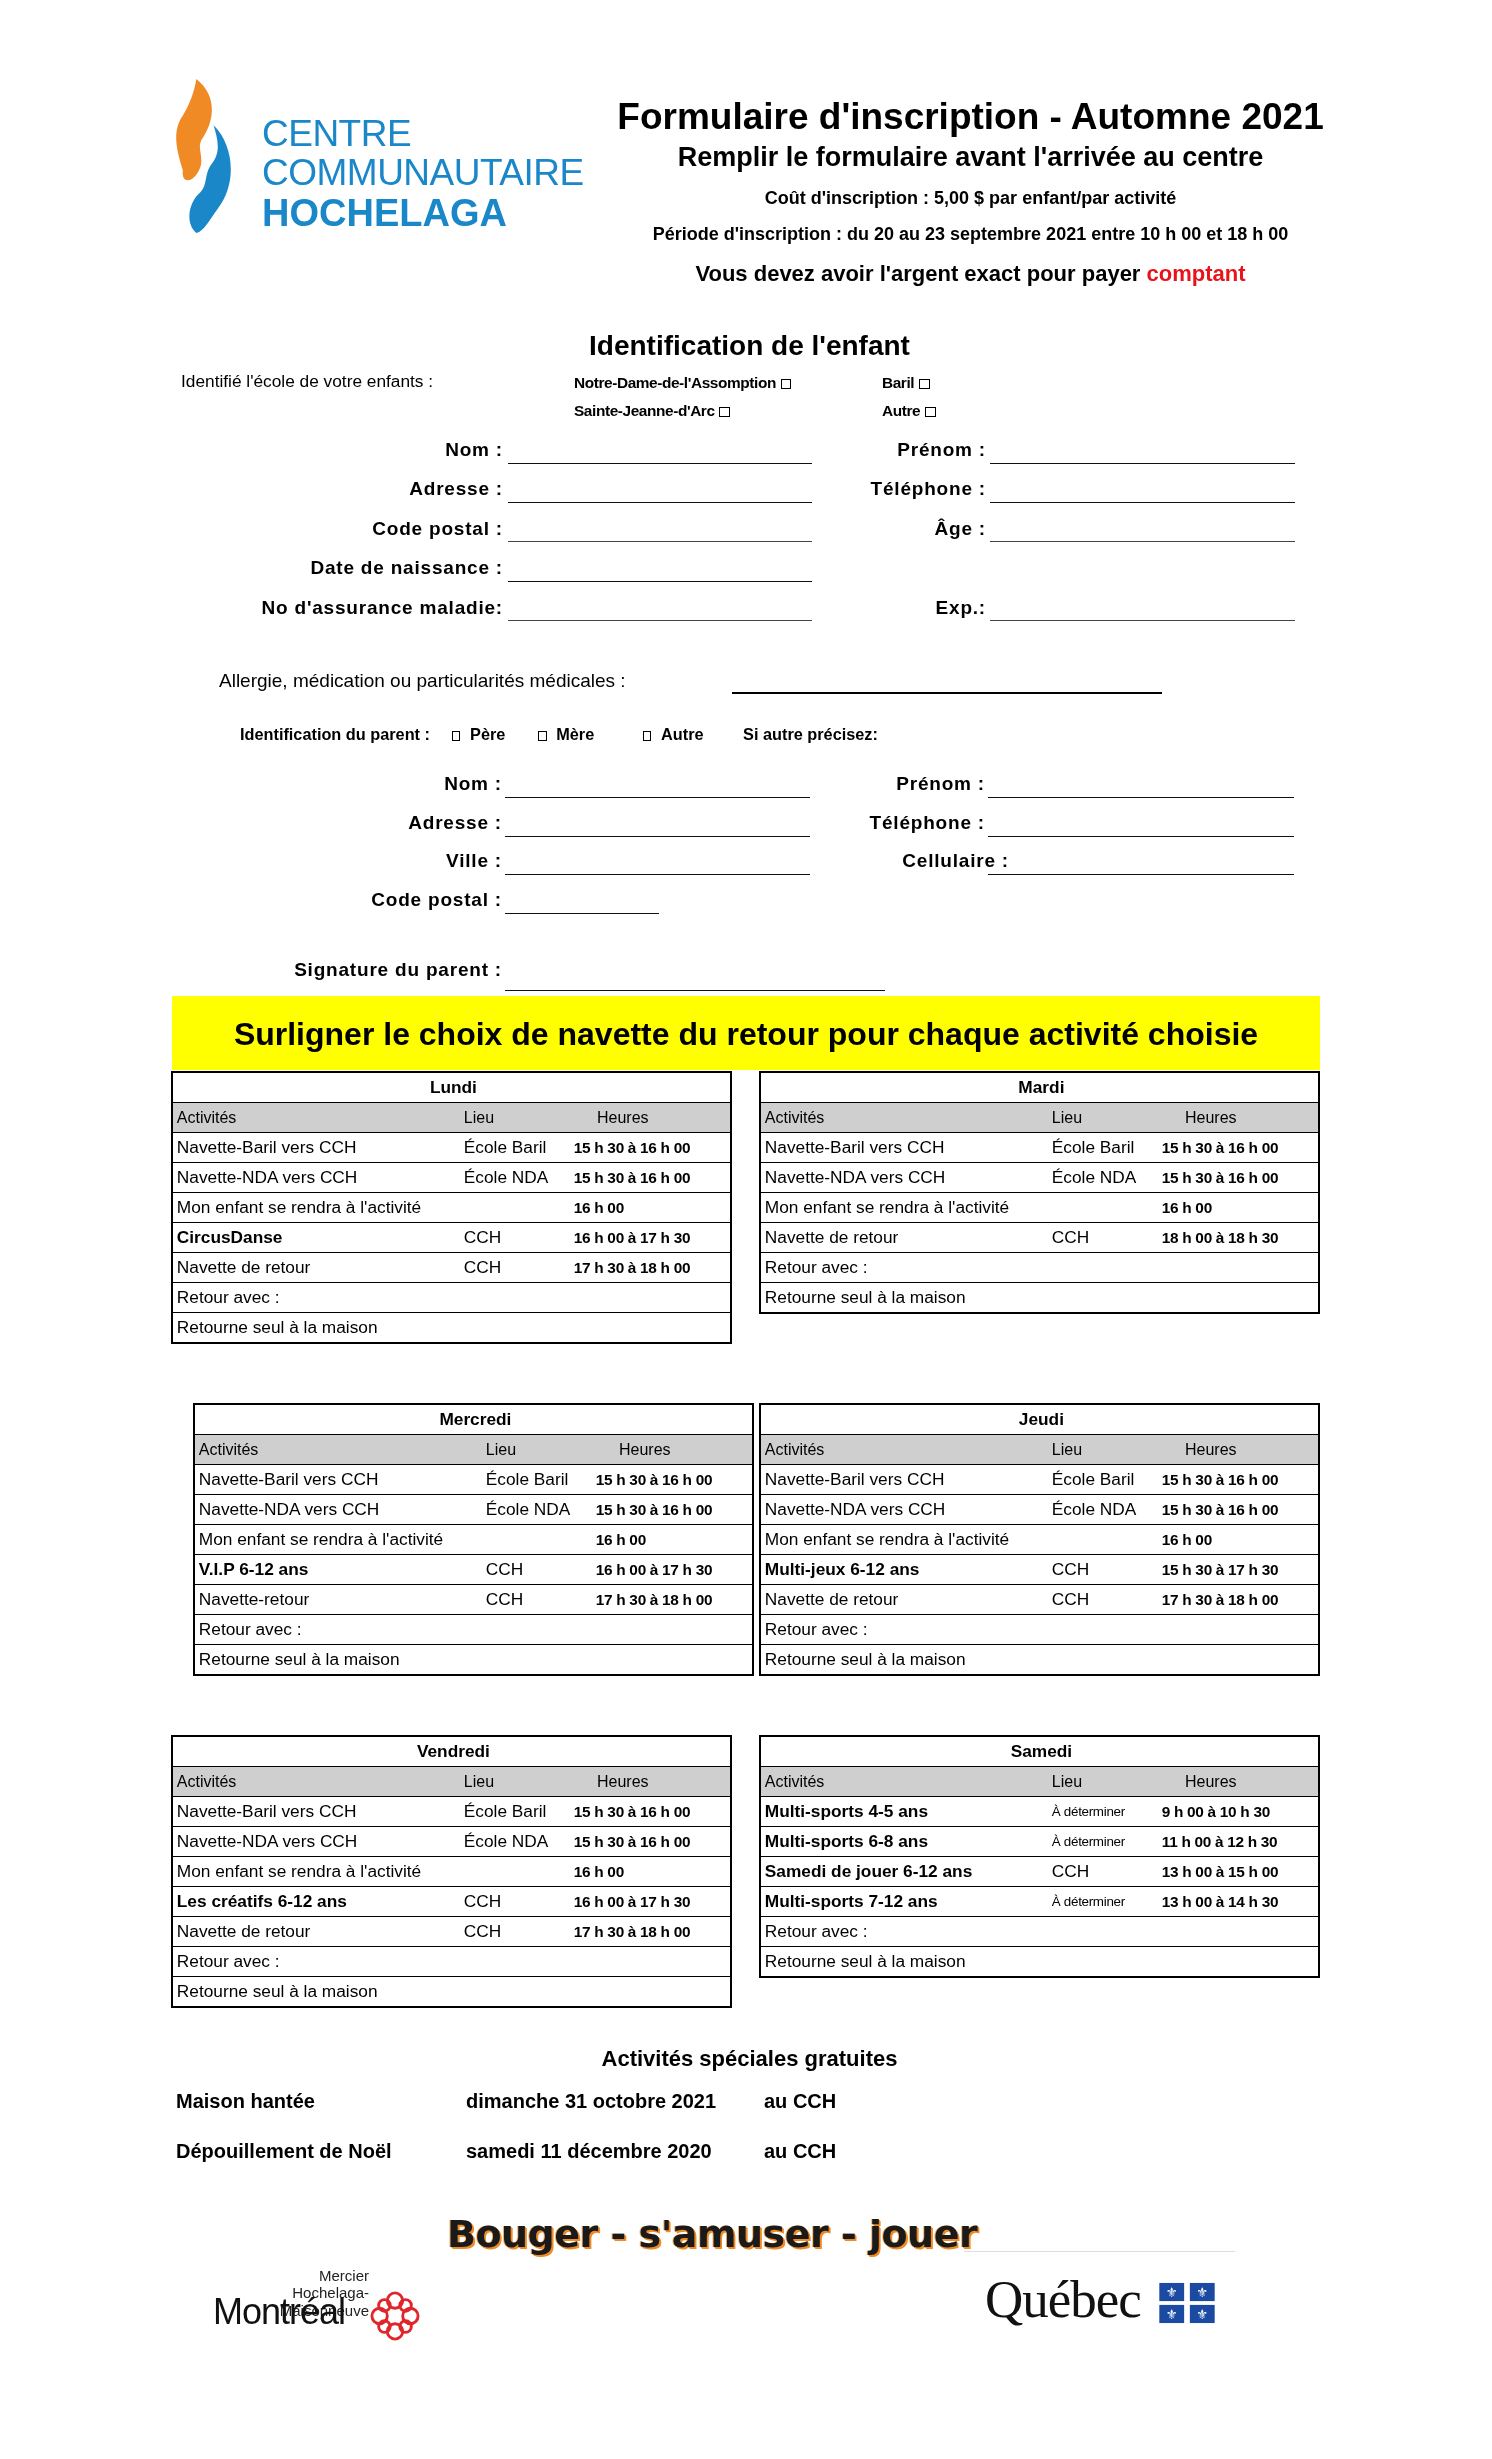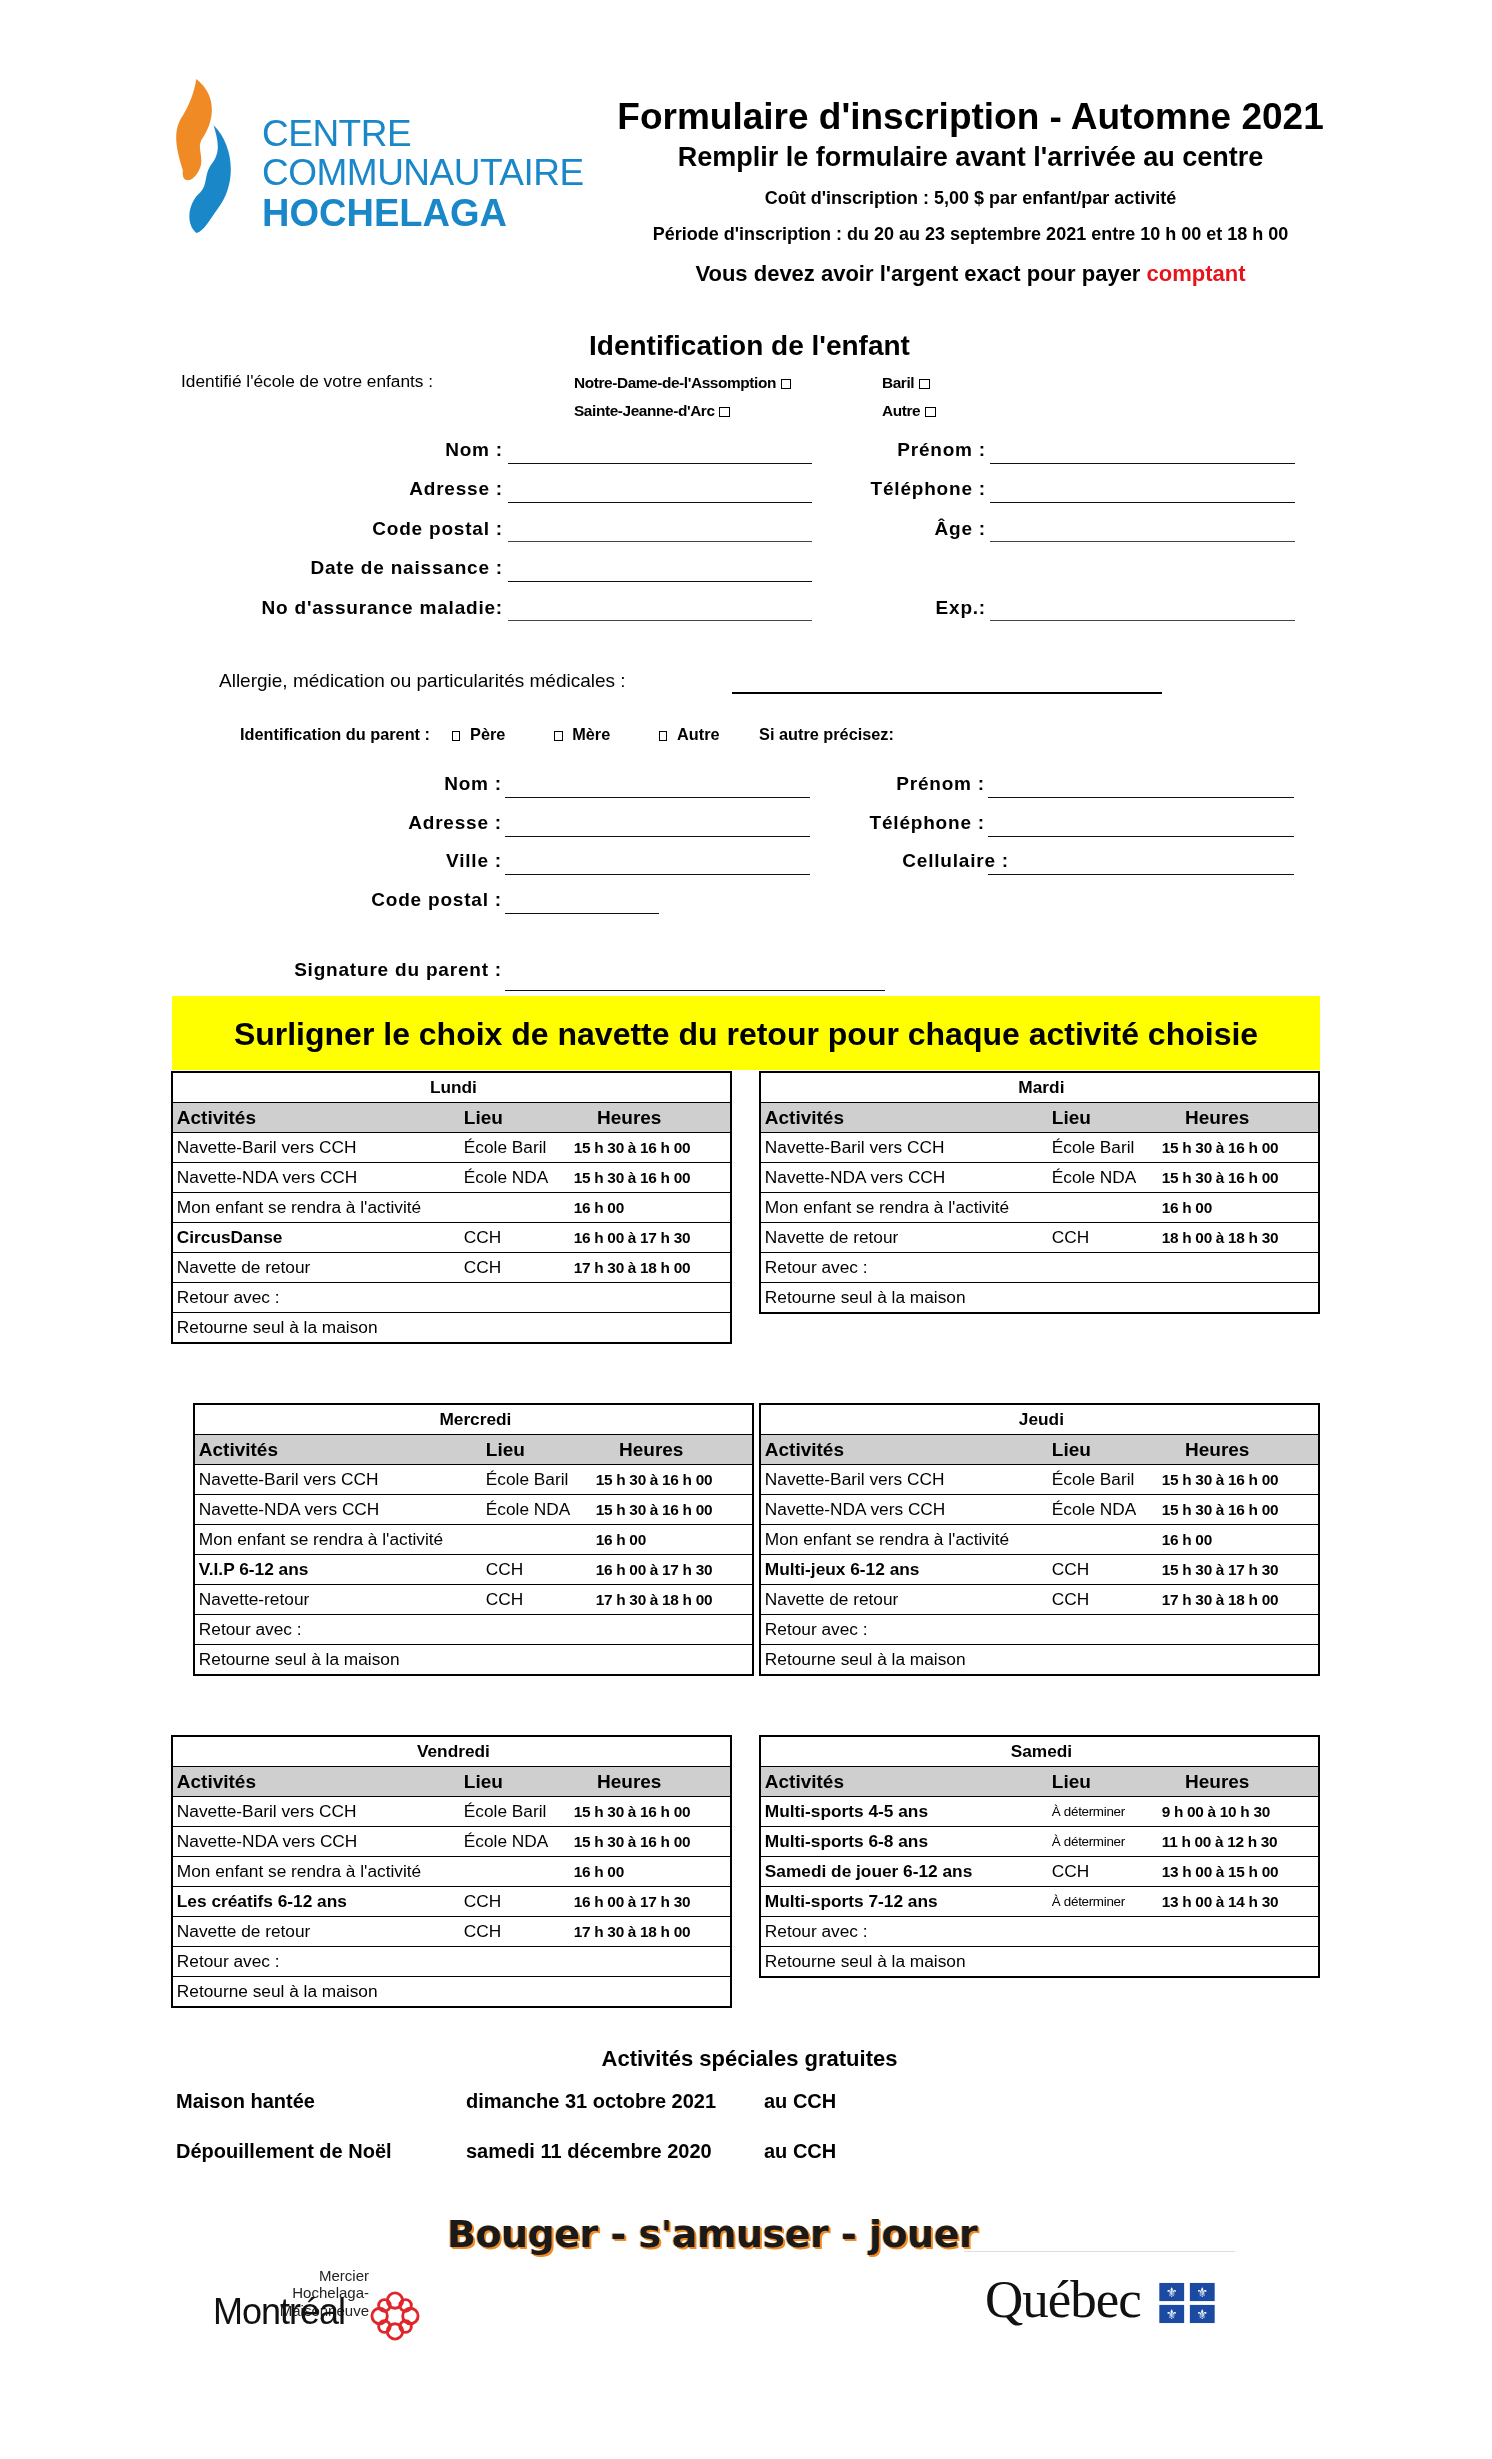--- a/index.html
+++ b/index.html
@@ -41,21 +41,21 @@
 
   
   .band { left:172px; top:996px; width:1148px; height:74px; background:#ffff00; }
   .band-text { left:172px; top:1016px; width:1148px; text-align:center; font-size:32px; font-weight:bold; }
 
   
   table.sched { position:absolute; border-collapse:collapse; border:2.9px solid #000; width:561px; table-layout:fixed; }
   table.sched td { border:1.9px solid #000; height:29px; padding:0 0 0 3.8px; font-size:17.3px; white-space:nowrap; overflow:hidden; border-left:none; border-right:none; }
   table.sched tr td:first-child { border-left:none; }
   table.sched .day td { text-align:center; font-weight:bold; font-size:17.3px; }
-  table.sched .head td { background:#cfcfcf; font-weight:bold; font-size:19px; }
+  table.sched .head td { background:#cfcfcf; font-weight:normal; font-size:16px; }
   table.sched td.hrs { font-weight:bold; font-size:15.4px; letter-spacing:-0.3px; }
   table.sched td.lieu { font-size:17.3px; }
   table.sched td.lieu.small { font-size:13.4px; letter-spacing:-0.3px; }
   table.sched td.act.bold { font-weight:bold; }
   table.sched col.c1 { width:288px; }
   table.sched col.c2 { width:110px; }
 
   .spec-title { left:538px; top:2046px; width:423px; text-align:center; font-size:22px; font-weight:bold; }
   .spec { font-size:20px; font-weight:bold; }
 
@@ -115,21 +115,21 @@
 <div class="abs fline thin" style="left:990px;top:541px;width:305px;"></div>
 <div class="abs flabel" style="right:507px;top:597px;">Exp.:</div>
 <div class="abs fline thin" style="left:990px;top:620px;width:305px;"></div>
 
 <div class="abs allergy">Allergie, médication ou particularités médicales :</div>
 <div class="abs allergy-line"></div>
 
 <div class="abs parent-id">
   <span>Identification du parent :</span>
   <span class="opt"><span class="cbx"></span><span>Père</span></span>
-  <span class="opt" style="margin-left:44px;"><span class="cbx"></span><span>Mère</span></span>
+  <span class="opt" style="margin-left:28px;"><span class="cbx"></span><span>Mère</span></span>
   <span class="opt" style="margin-left:44px;"><span class="cbx"></span><span>Autre</span></span>
   <span style="margin-left:35px;">Si autre précisez:</span>
 </div>
 
 <div class="abs flabel" style="right:991px;top:773px;">Nom :</div>
 <div class="abs fline" style="left:505px;top:797px;width:305px;"></div>
 <div class="abs flabel" style="right:991px;top:812px;">Adresse :</div>
 <div class="abs fline" style="left:505px;top:836px;width:305px;"></div>
 <div class="abs flabel" style="right:991px;top:850px;">Ville :</div>
 <div class="abs fline" style="left:505px;top:874px;width:305px;"></div>

